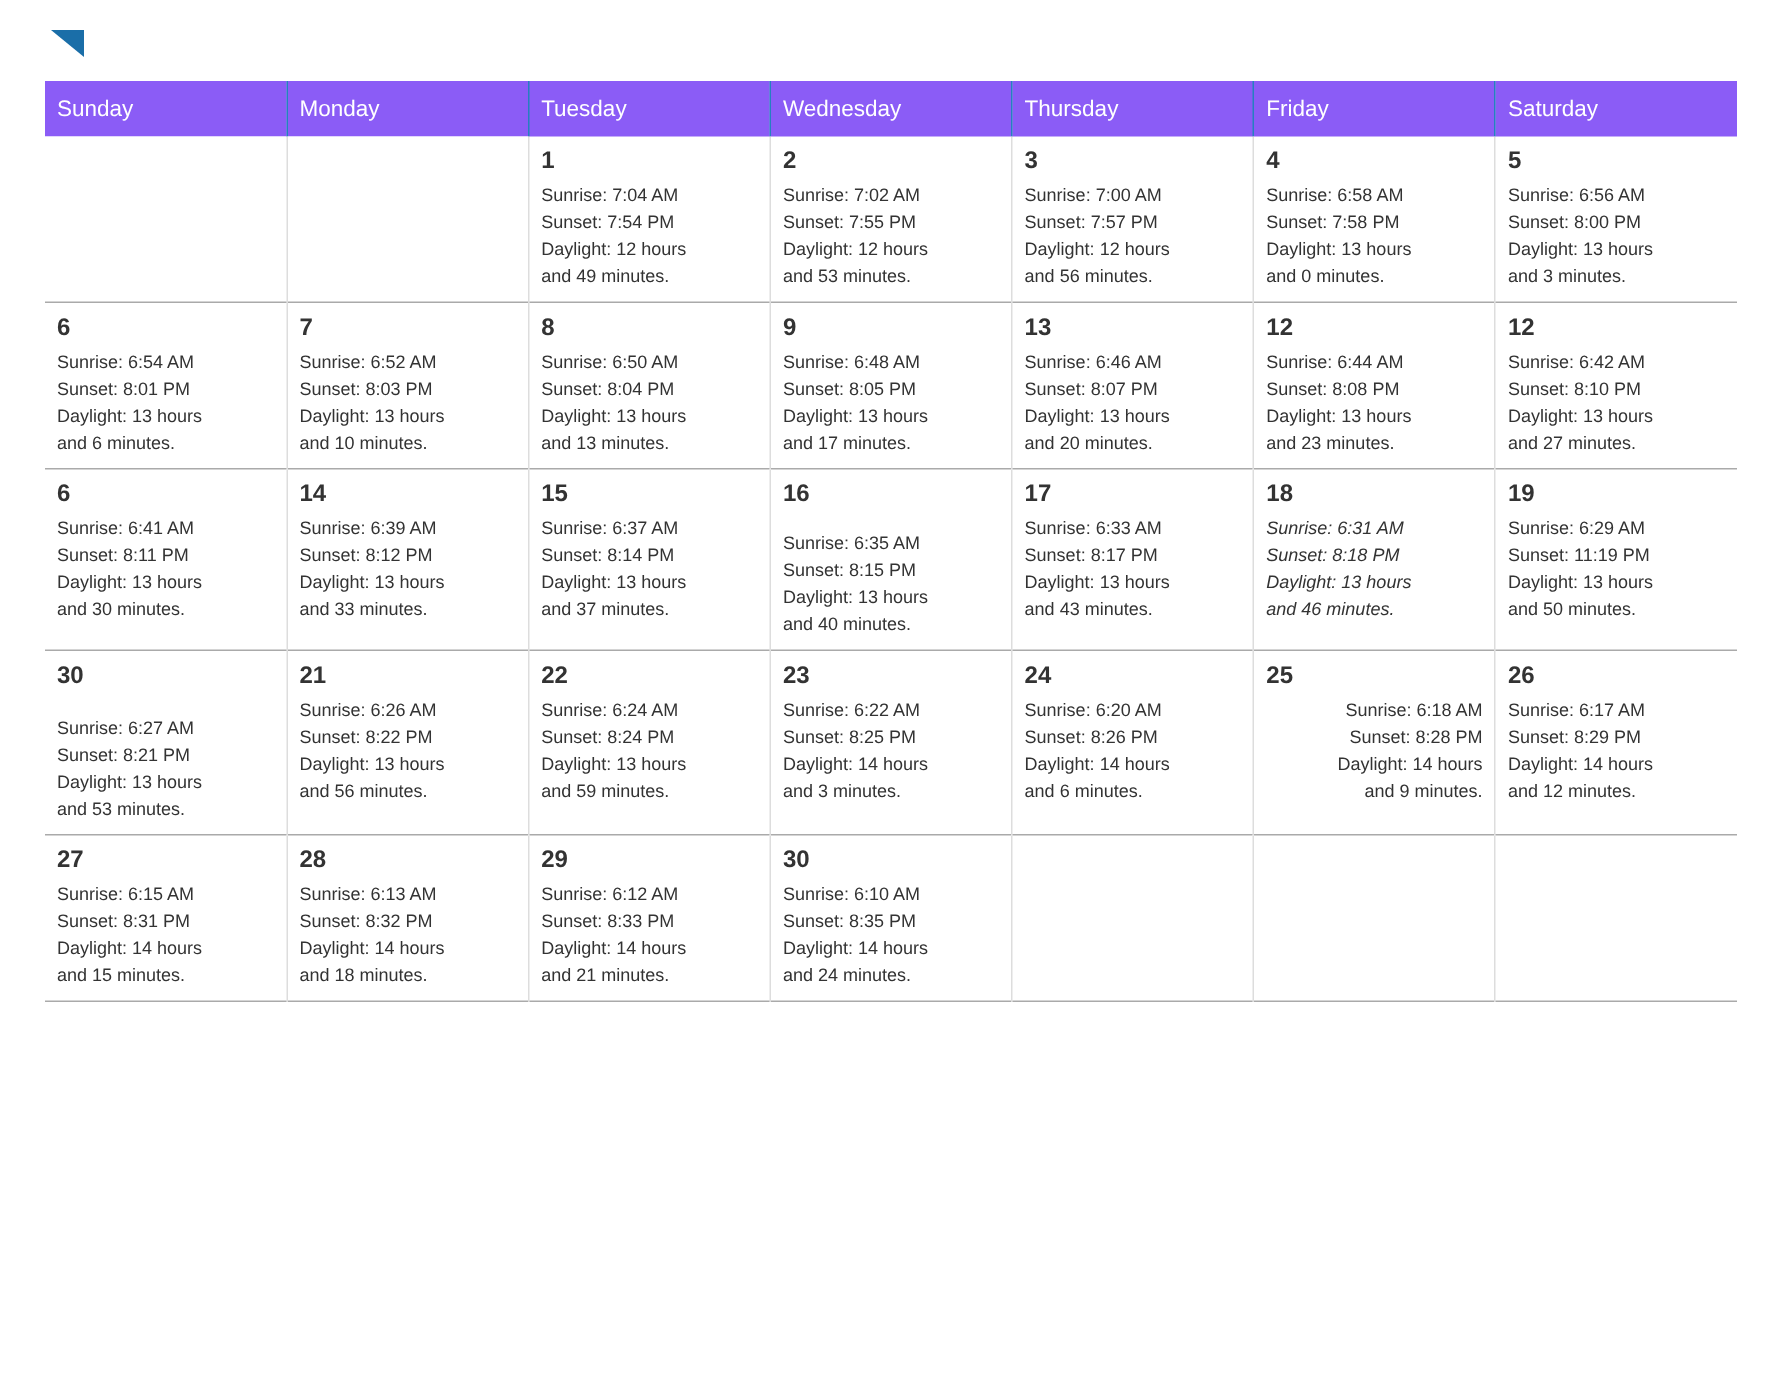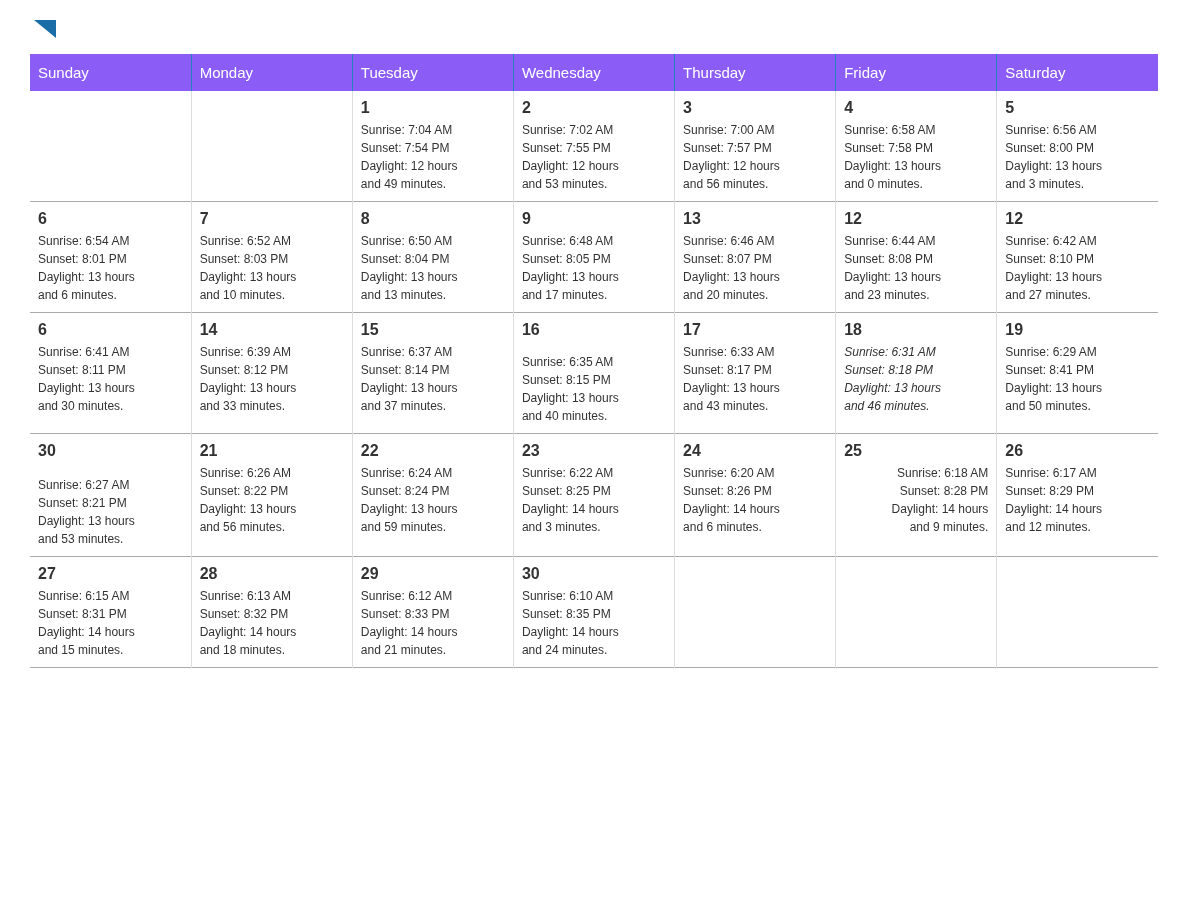--- a/index.html
+++ b/index.html
@@ -261,21 +261,21 @@
         <td>
           <span class="day-number">18</span>
           <div class="day-info" style="white-space: pre-line; font-style: italic;">Sunrise: 6:31 AM
 Sunset: 8:18 PM
 Daylight: 13 hours
 and 46 minutes.</div>
         </td>
         <td>
           <span class="day-number">19</span>
           <div class="day-info" style="white-space: pre-line;">Sunrise: 6:29 AM
-Sunset: 8:41 PM
+Sunset: 11:19 PM
 Daylight: 13 hours
 and 50 minutes.</div>
         </td>
       </tr>
       <tr>
         <td>
           <span class="day-number">30</span>
           <div class="day-info" style="white-space: pre-line; margin-top: 16px;">Sunrise: 6:27 AM
 Sunset: 8:21 PM
 Daylight: 13 hours

